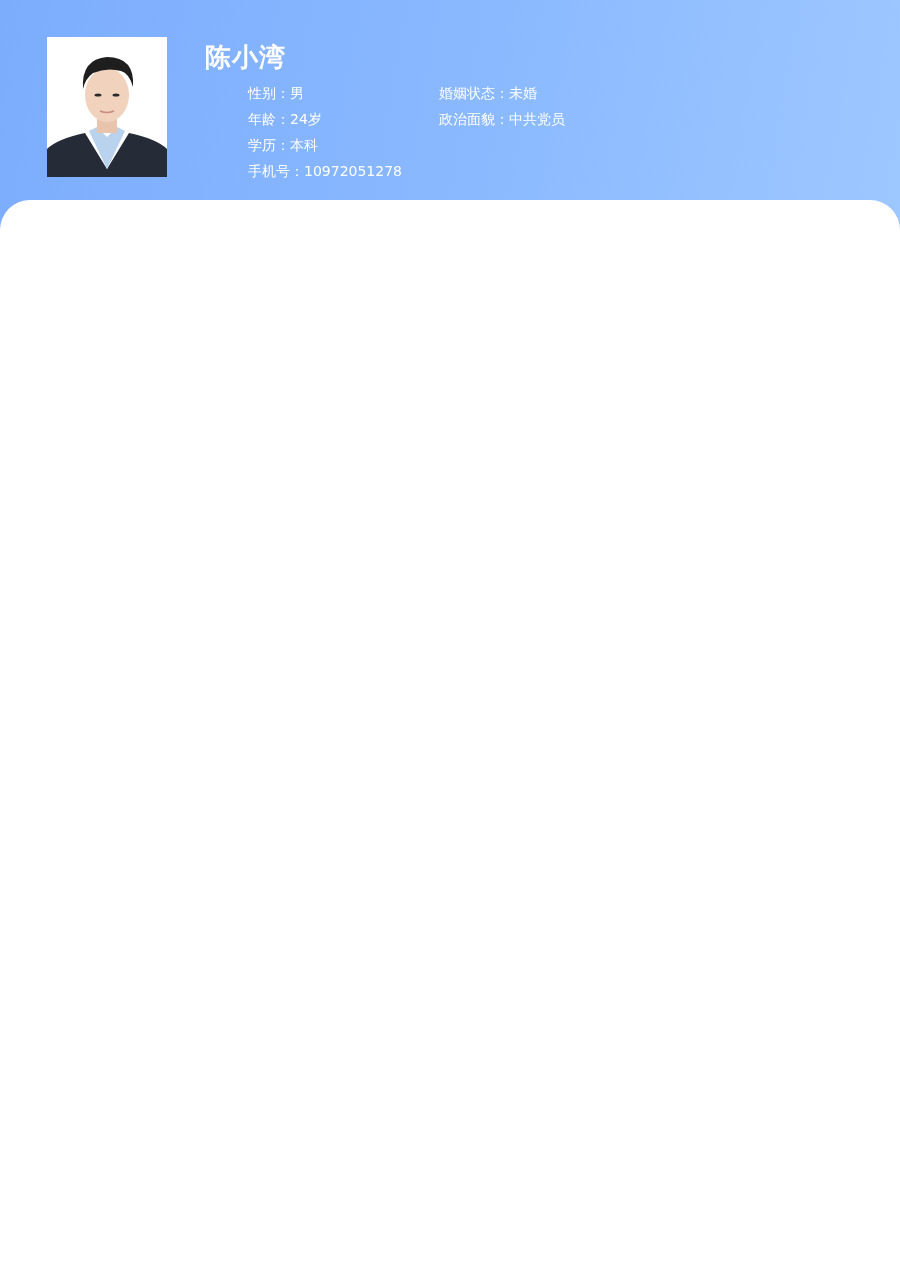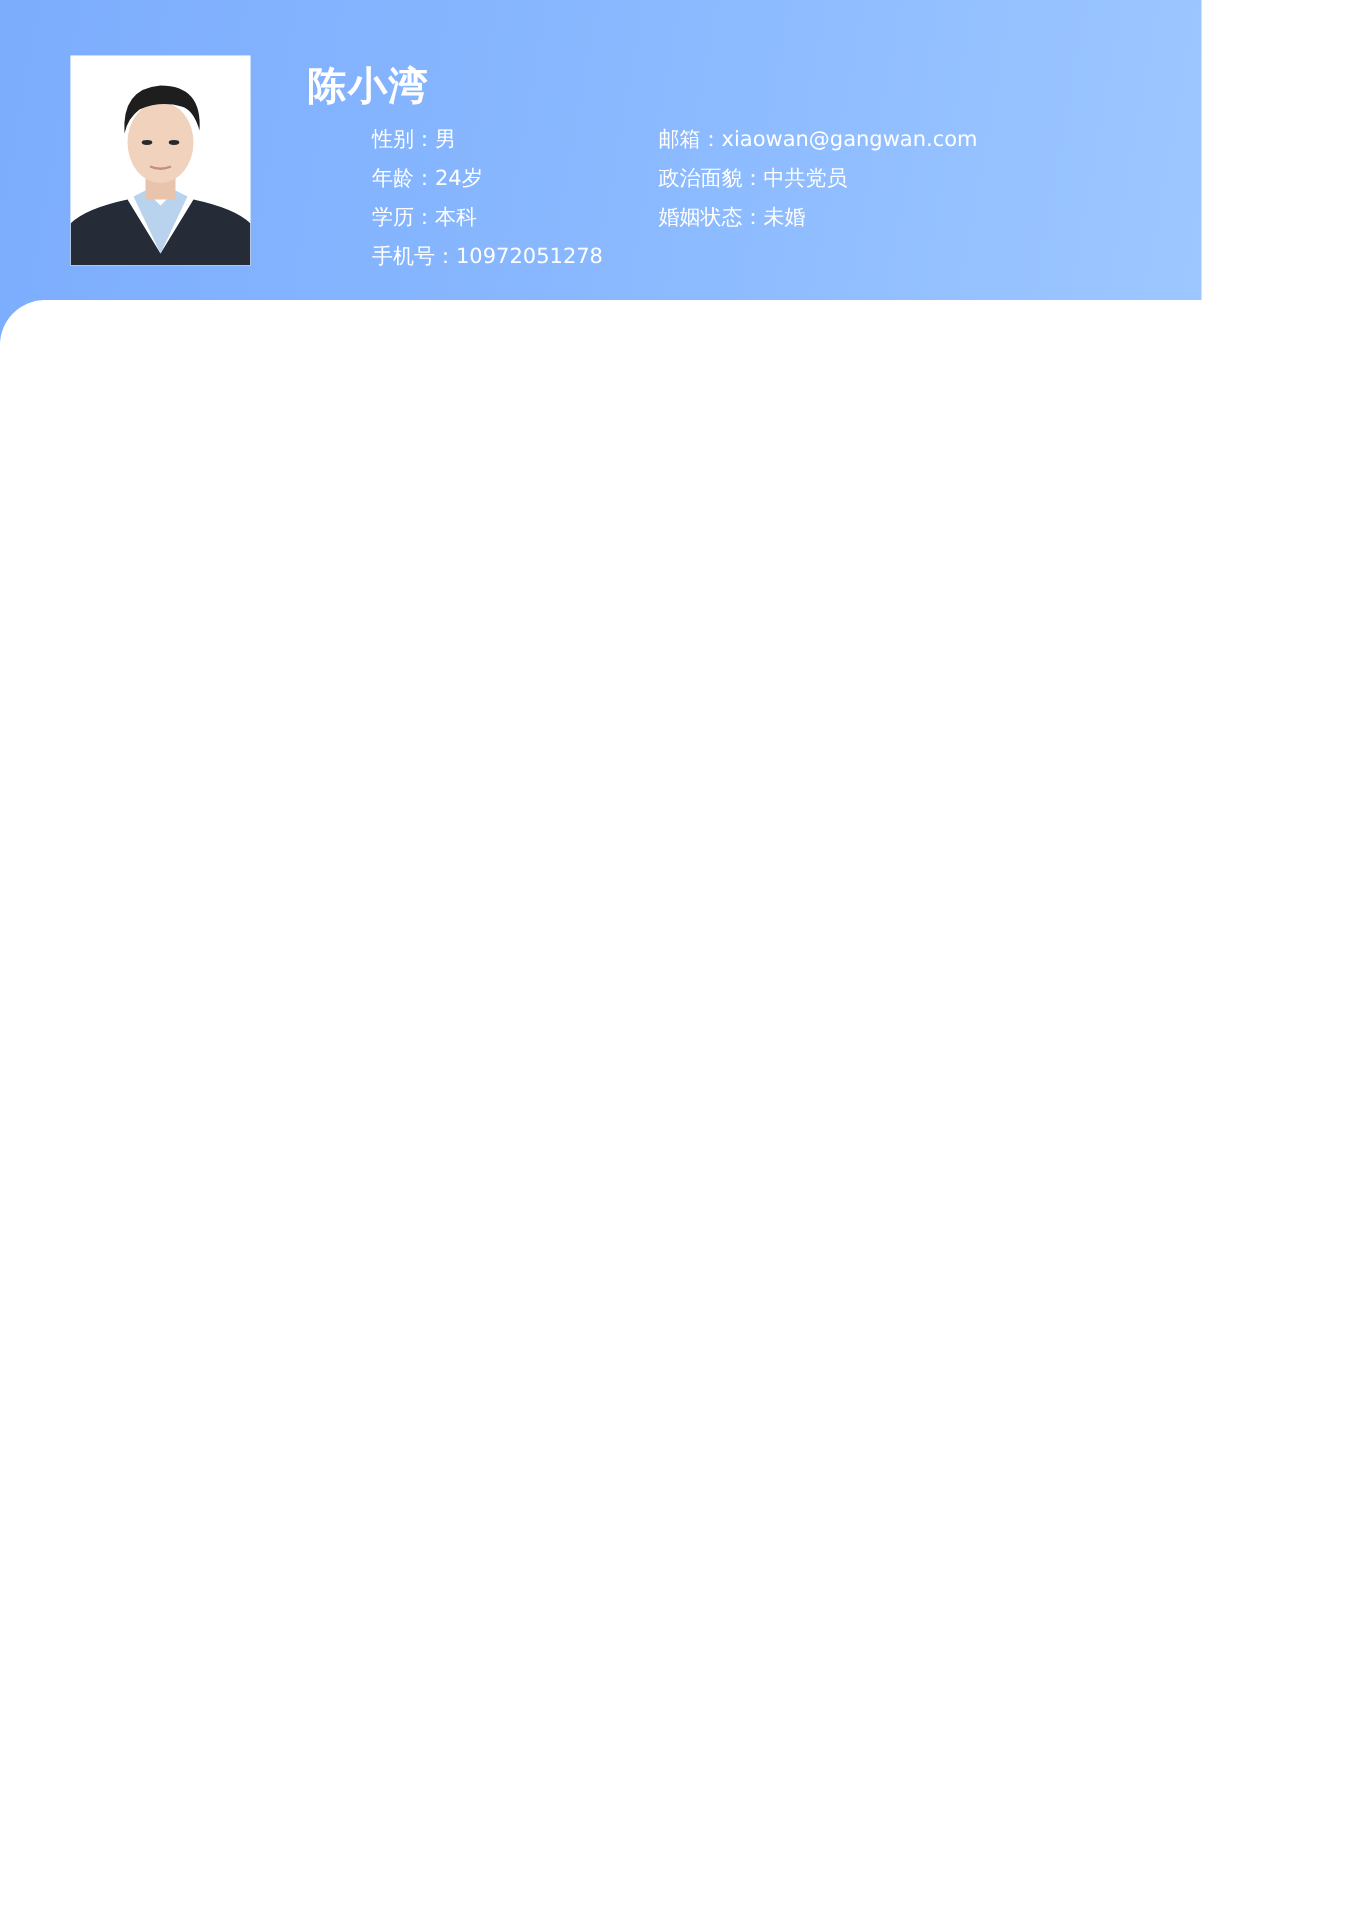--- a/index.html
+++ b/index.html
@@ -6,21 +6,21 @@
     html, body { width: 900px; background: #ffffff; }
     body {
       font-family: "DejaVu Sans", "Liberation Sans", sans-serif;
       color: #333333;
       font-size: 14px;
       position: relative;
       overflow-x: hidden;
     }
     .header {
       position: relative;
-      width: 801px;
+      width: 900px;
       height: 230px;
       background: linear-gradient(100deg, #7cadfd 0%, #89b8ff 50%, #9dc7ff 100%);
     }
     .photo {
       position: absolute;
       left: 47px; top: 37px;
       width: 120px; height: 140px;
       background: #ffffff;
       overflow: hidden;
     }
@@ -122,27 +122,24 @@
     <div class="info-row">
       <span>学历：</span><span>本科</span>
     </div>
     <div class="info-row">
       <span>手机号：</span><span>10972051278</span>
     </div>
   </div>
 
   <div class="info-col right">
     <div class="info-row">
-      <span>邮箱：</span><span>xiaowan@gangwan.com</span>
+      <span>婚姻状态：</span><span>未婚</span>
     </div>
     <div class="info-row">
       <span>政治面貌：</span><span>中共党员</span>
-    </div>
-    <div class="info-row">
-      <span>婚姻状态：</span><span>未婚</span>
     </div>
   </div>
 </div>
 
 <div class="body-card">
 
   <div class="section" style="padding-top:28px;">
     <div class="section-title">
       <span class="dot"></span>
       <span>求职意向</span>

